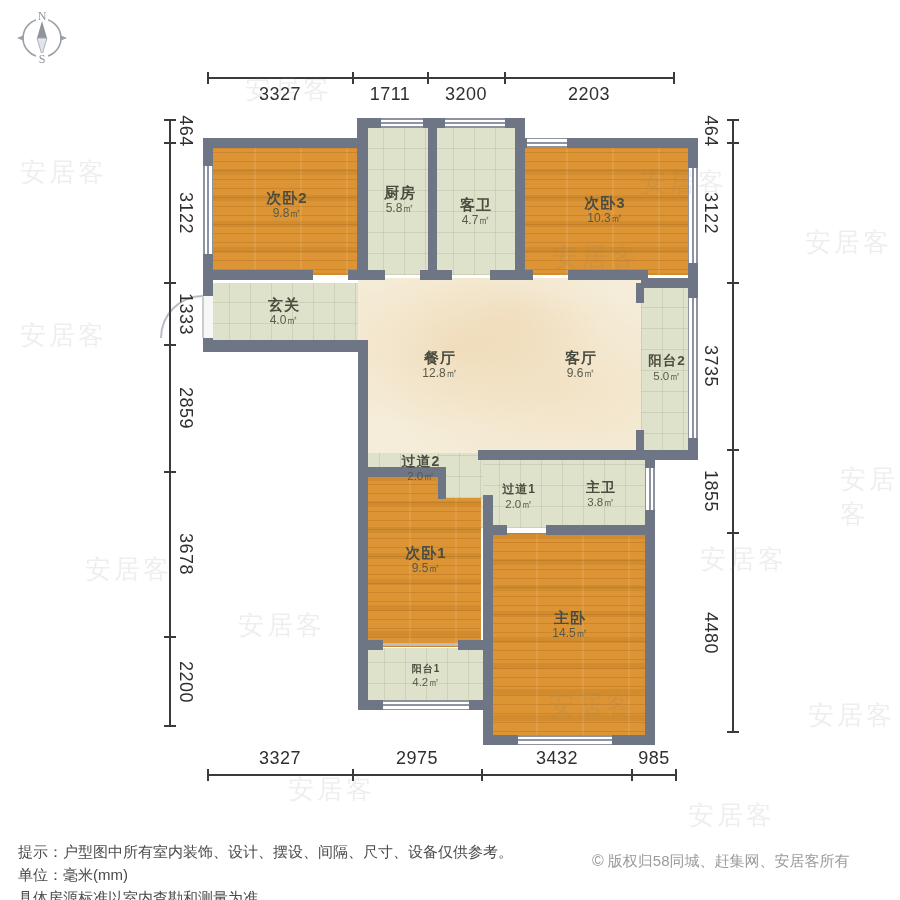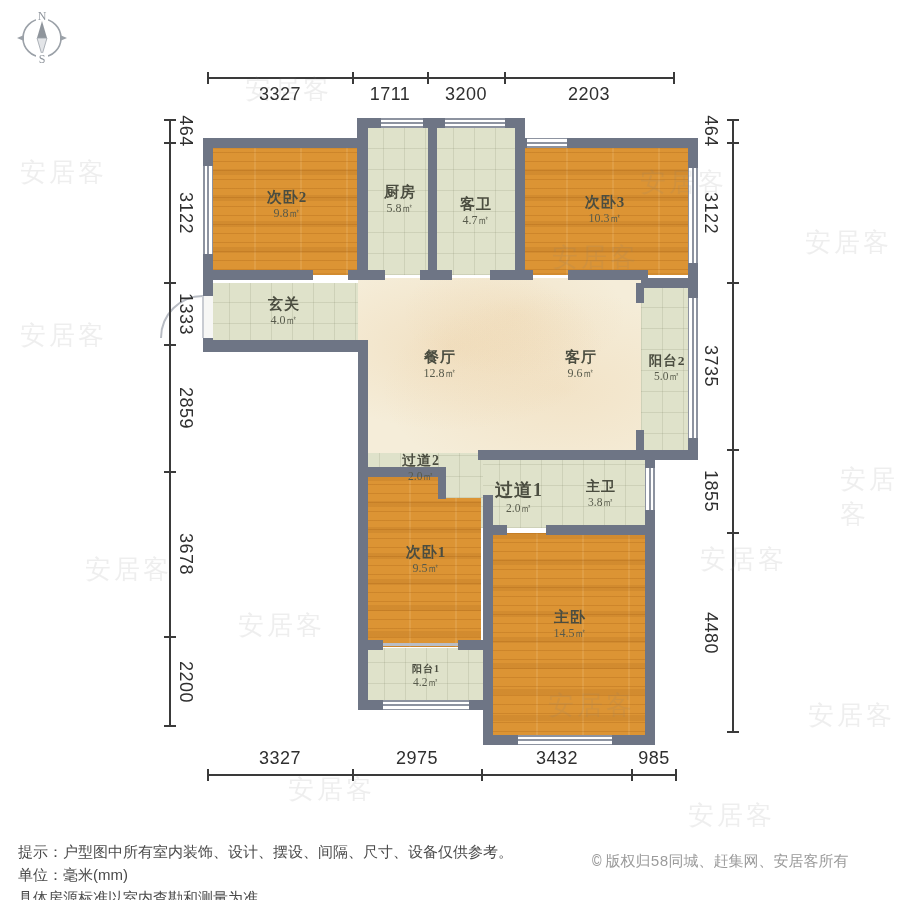--- a/index.html
+++ b/index.html
@@ -19,32 +19,32 @@
   .floor-marble{background-color:var(--marble);
     background-image:
       radial-gradient(ellipse 220px 120px at 32% 38%, rgba(222,160,80,0.16), transparent 70%),
       radial-gradient(ellipse 260px 140px at 72% 62%, rgba(222,160,80,0.13), transparent 70%),
       radial-gradient(ellipse 160px 90px at 55% 20%, rgba(222,160,80,0.10), transparent 70%);}
   .wall{background:var(--wall);}
   .win-h{background:linear-gradient(180deg,#8d93a0 0,#8d93a0 1.5px,#ffffff 1.5px,#ffffff 4.2px,#8d93a0 4.2px,#8d93a0 5.8px,#ffffff 5.8px,#ffffff 8.5px,#8d93a0 8.5px,#8d93a0 10px);}
   .win-v{background:linear-gradient(90deg,#8d93a0 0,#8d93a0 1.5px,#ffffff 1.5px,#ffffff 4.2px,#8d93a0 4.2px,#8d93a0 5.8px,#ffffff 5.8px,#ffffff 8.5px,#8d93a0 8.5px,#8d93a0 10px);}
   
   .room-label{position:absolute;transform:translate(-50%,-50%);text-align:center;
-    color:#4b4d40;white-space:nowrap;line-height:1.15;font-family:Liberation Serif, serif;}
+    color:#4b4d40;white-space:nowrap;line-height:1.15;}
   .room-name{font-size:15px;font-weight:700;letter-spacing:1px;display:block;}
   .room-area{font-size:12px;font-weight:400;color:#575a4b;display:block;margin-top:1px;}
   
   .dim-line{background:#3a3a3a;}
   .tick{background:#3a3a3a;}
   .dim{position:absolute;font-size:18px;color:var(--dimtext);letter-spacing:0.5px;}
   .dim-c{transform:translateX(-50%);}
   .dim-v{width:80px;height:20px;line-height:20px;text-align:center;transform:rotate(90deg);}
   
   .note{position:absolute;font-size:15px;color:var(--hinttext);line-height:23px;}
-  .copy{position:absolute;font-size:15px;color:var(--copytext);font-family:Liberation Mono, monospace;}
+  .copy{position:absolute;font-size:15px;color:var(--copytext);}
   .wm{position:absolute;color:#7e7e7e;opacity:0.12;font-size:26px;letter-spacing:3px;pointer-events:none;}
   .slider-line{background:#b9bdc6;}
 </style>
 </head>
 <body>
 
 <svg class="abs" style="left:14px;top:8px;" width="56" height="56" viewBox="0 0 56 56">
   <circle cx="28" cy="30" r="19" fill="none" stroke="#9ba1a8" stroke-width="1.6"></circle>
   <polygon points="3,30 10,27 10,33" fill="#9ba1a8"></polygon>
   <polygon points="53,30 46,27 46,33" fill="#9ba1a8"></polygon>
@@ -152,21 +152,21 @@
 </div>
 <div class="room-label" style="left:667px;top:368px;">
   <span class="room-name" style="font-size:13.5px;">阳台2</span>
   <span class="room-area" style="font-size:11.5px;">5.0㎡</span>
 </div>
 <div class="room-label" style="left:421px;top:468px;">
   <span class="room-name" style="font-size:14px;">过道2</span>
   <span class="room-area" style="font-size:11.5px;">2.0㎡</span>
 </div>
 <div class="room-label" style="left:519px;top:497px;">
-  <span class="room-name" style="font-size:18px;">过道1</span>
+  <span class="room-name" style="font-size:12px;">过道1</span>
   <span class="room-area" style="font-size:11.5px;">2.0㎡</span>
 </div>
 <div class="room-label" style="left:601px;top:494px;">
   <span class="room-name" style="font-size:14px;">主卫</span>
   <span class="room-area" style="font-size:11.5px;">3.8㎡</span>
 </div>
 <div class="room-label" style="left:426px;top:560px;">
   <span class="room-name">次卧1</span>
   <span class="room-area">9.5㎡</span>
 </div>

